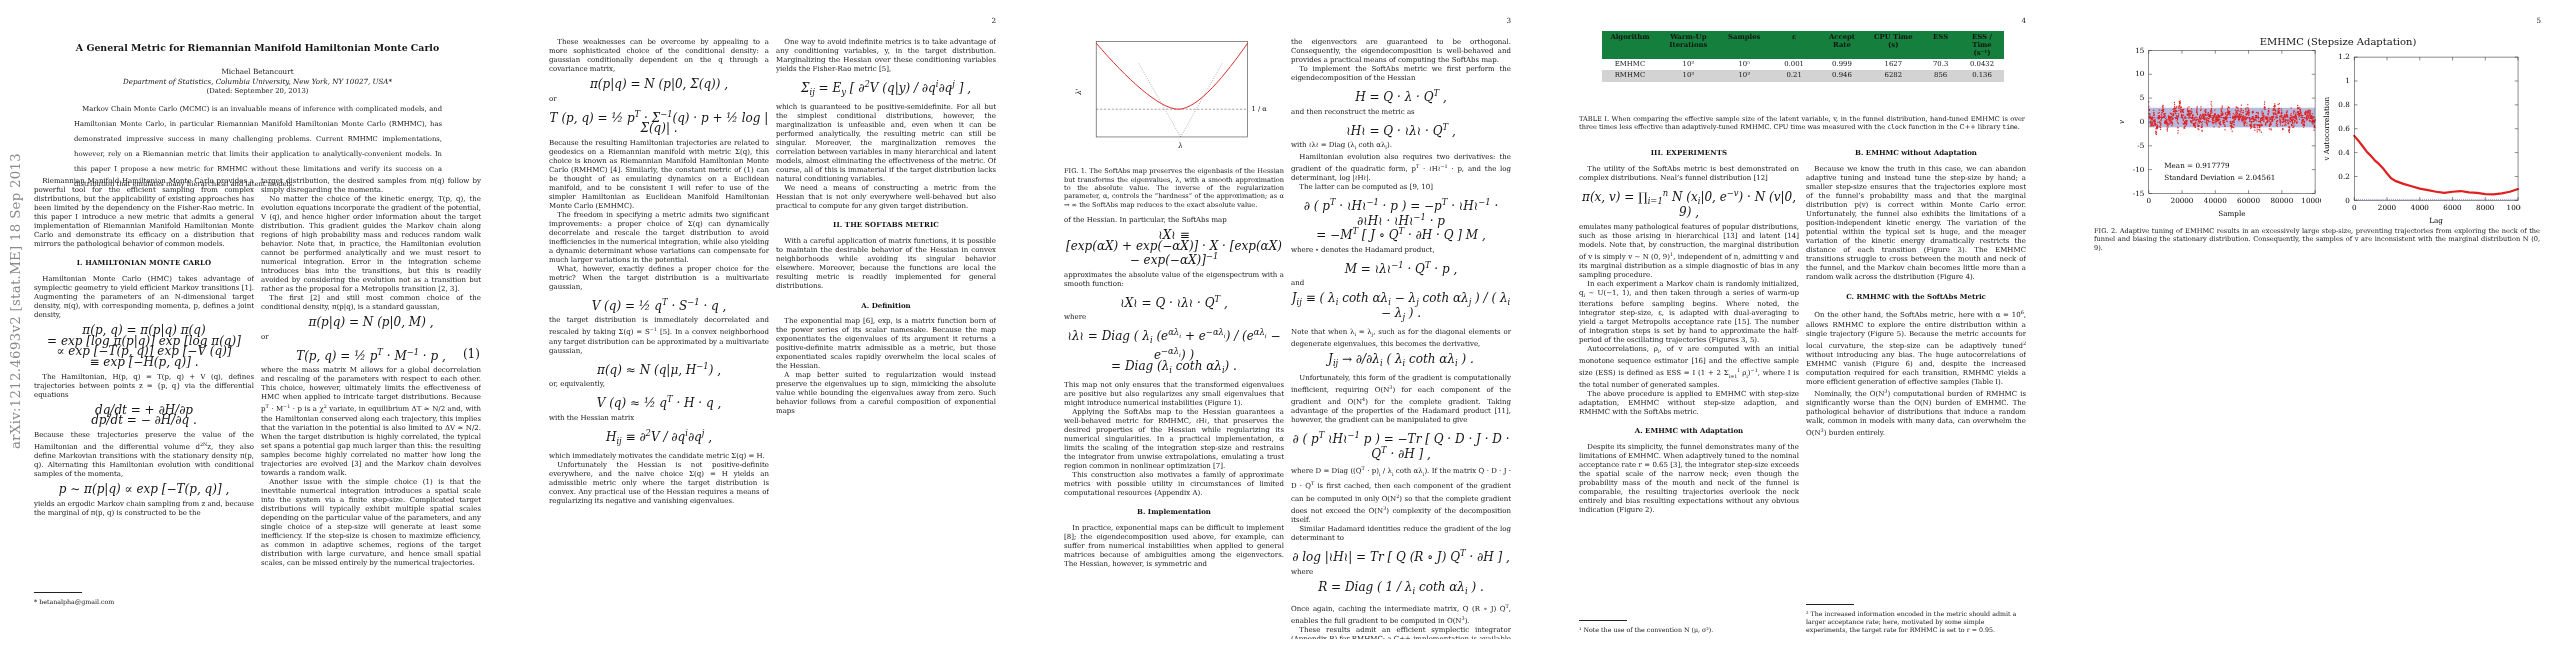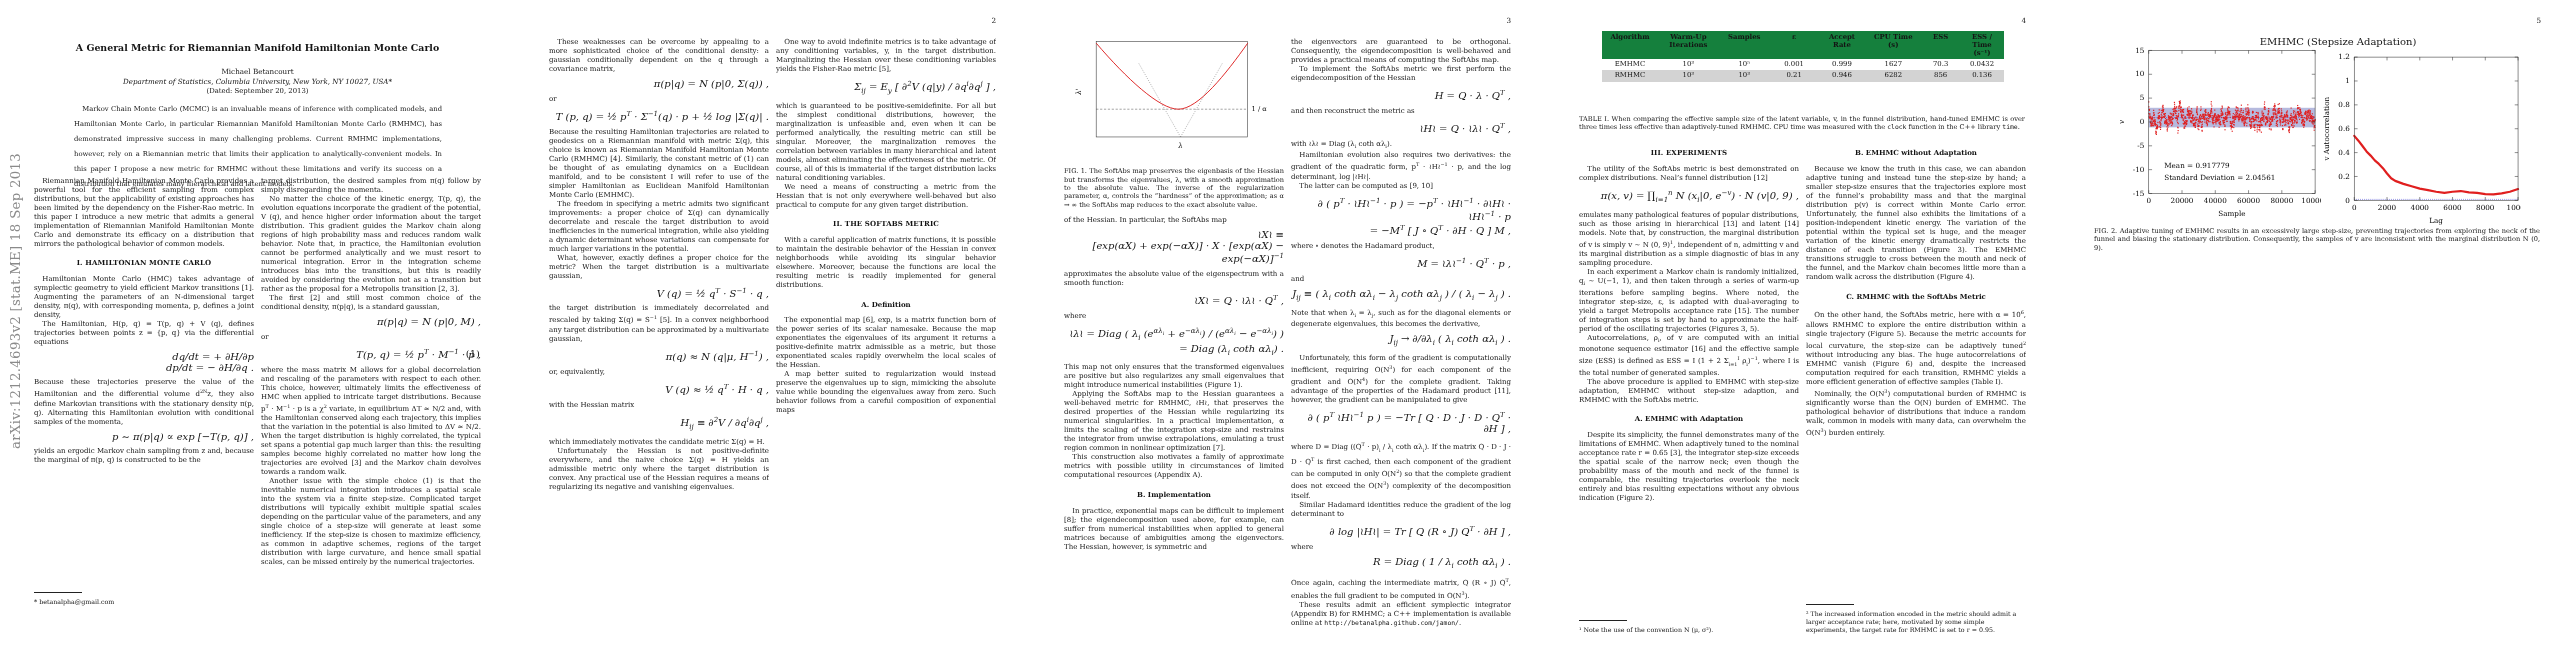--- a/index.html
+++ b/index.html
@@ -6,21 +6,21 @@
   #strip{display:flex;width:2576px;height:667px;background:#fff;
          font-family:"DejaVu Serif","DejaVu Sans",serif;color:#141414;}
   .page{position:relative;width:515px;height:667px;flex:0 0 515px;background:#fff;overflow:hidden;}
   .pagenum{position:absolute;top:15.6px;right:34px;font-size:7.2px;}
   
   .col{position:absolute;width:220px;display:flex;flex-direction:column;overflow:hidden;}
   .para{font-size:7px;line-height:9px;text-align:justify;margin:0;}
   .para.ind{text-indent:8.3px;}
   .sec-head{font-weight:bold;text-align:center;font-size:7px;margin:9.4px 0 7.8px;letter-spacing:0.1px;}
   .sub-head{font-weight:bold;text-align:center;font-size:7px;margin:9.4px 0 7.8px;}
-  .eq{font-style:italic;text-align:right;font-size:10px;line-height:10.6px;margin:5px 0;position:relative;}
+  .eq{font-style:italic;text-align:center;font-size:12px;line-height:10.6px;margin:5px 0;position:relative;}
   .eq .eq-num{position:absolute;right:1.1px;top:50%;transform:translateY(-50%);font-style:normal;}
   .fig-caption{font-size:6.6px;line-height:8.4px;text-align:justify;margin:11px 0 6.7px;}
   .footnote{margin-top:auto;font-size:6.3px;line-height:8px;}
   .foot-rule{width:48px;border-top:0.6px solid #222;margin-bottom:5px;}
   .mono{font-family:"DejaVu Sans Mono",monospace;font-size:6.4px;}
   sup,sub{font-size:70%;}
   
   .p1-title{position:absolute;top:42px;left:0;width:100%;text-align:center;font-size:9.4px;font-weight:bold;}
   .p1-author{position:absolute;top:67px;left:0;width:100%;text-align:center;font-size:7.2px;}
   .p1-affil{position:absolute;top:77px;left:0;width:100%;text-align:center;font-size:7.1px;font-style:italic;}
@@ -50,20 +50,26 @@
     <div class="arxiv-side">arXiv:1212.4693v2  [stat.ME]  18 Sep 2013</div>
     <div class="p1-title">A General Metric for Riemannian Manifold Hamiltonian Monte Carlo</div>
     <div class="p1-author">Michael Betancourt</div>
     <div class="p1-affil">Department of Statistics, Columbia University, New York, NY 10027, USA*</div>
     <div class="p1-date">(Dated: September 20, 2013)</div>
     <div class="p1-abstract">Markov Chain Monte Carlo (MCMC) is an invaluable means of inference with complicated models, and Hamiltonian Monte Carlo, in particular Riemannian Manifold Hamiltonian Monte Carlo (RMHMC), has demonstrated impressive success in many challenging problems. Current RMHMC implementations, however, rely on a Riemannian metric that limits their application to analytically-convenient models. In this paper I propose a new metric for RMHMC without these limitations and verify its success on a distribution that emulates many hierarchical and latent models.</div>
     <div class="col" style="left:34px; top:177px; height:429px;">
         <div class="para ind">Riemannian Manifold Hamiltonian Monte Carlo provides a powerful tool for the efficient sampling from complex distributions, but the applicability of existing approaches has been limited by the dependency on the Fisher-Rao metric. In this paper I introduce a new metric that admits a general implementation of Riemannian Manifold Hamiltonian Monte Carlo and demonstrate its efficacy on a distribution that mirrors the pathological behavior of common models.</div>
         <div class="sec-head">I.   HAMILTONIAN MONTE CARLO</div>
         <div class="para ind">Hamiltonian Monte Carlo (HMC) takes advantage of symplectic geometry to yield efficient Markov transitions [1].  Augmenting the parameters of an N-dimensional target density, π(q), with corresponding momenta, p, defines a joint density,</div>
+        <div class="eq">
+          <div class="eq-line">π(p, q) = π(p|q) π(q)</div>
+          <div class="eq-line">= exp [log π(p|q)] exp [log π(q)]</div>
+          <div class="eq-line">∝ exp [−T(p, q)] exp [−V (q)]</div>
+          <div class="eq-line">≡ exp [−H(p, q)] .</div>
+        </div>
         <div class="para ind">The Hamiltonian, H(p, q) = T(p, q) + V (q), defines trajectories between points z = {p, q} via the differential equations</div>
         <div class="eq">
           <div class="eq-line">dq/dt = + ∂H/∂p</div>
           <div class="eq-line">dp/dt = − ∂H/∂q .</div>
         </div>
         <div class="para">Because these trajectories preserve the value of the Hamiltonian and the differential volume d<sup>2N</sup>z, they also define Markovian transitions with the stationary density π(p, q). Alternating this Hamiltonian evolution with conditional samples of the momenta,</div>
         <div class="eq">
           <div class="eq-line">p ∼ π(p|q) ∝ exp [−T(p, q)] ,</div>
         </div>
         <div class="para">yields an ergodic Markov chain sampling from z and, because the marginal of π(p, q) is constructed to be the</div>

